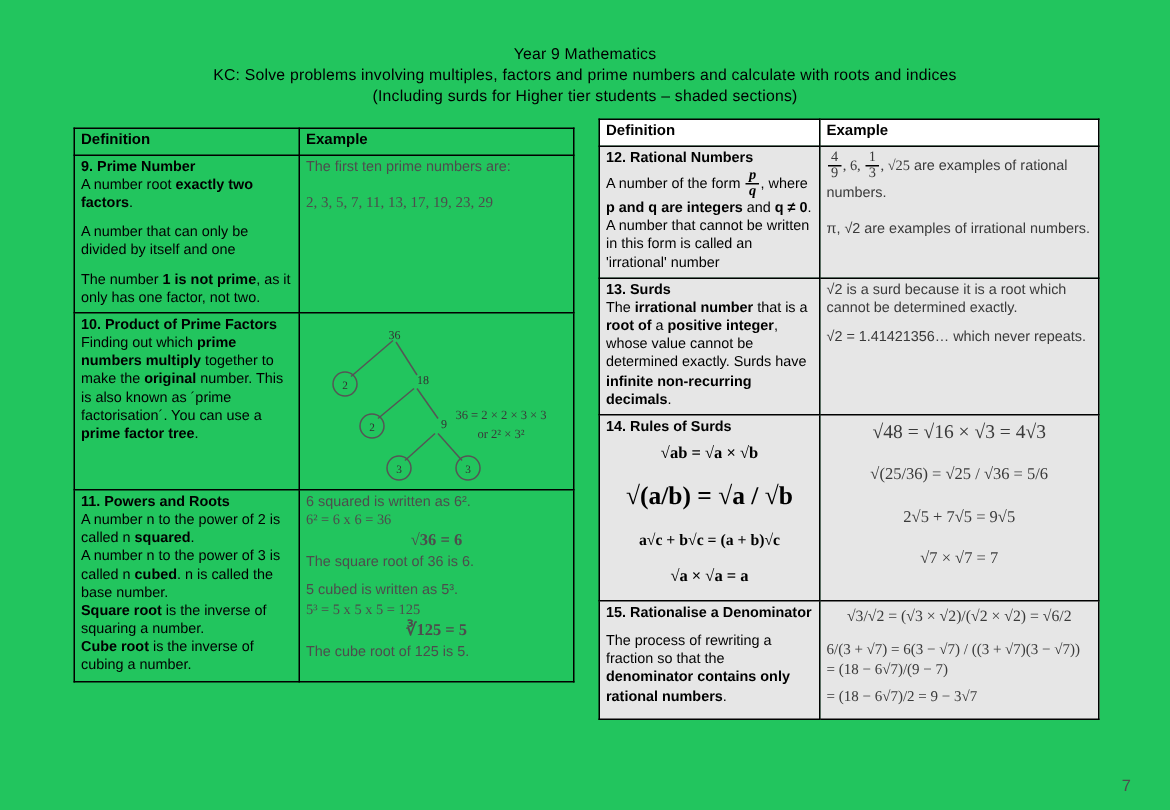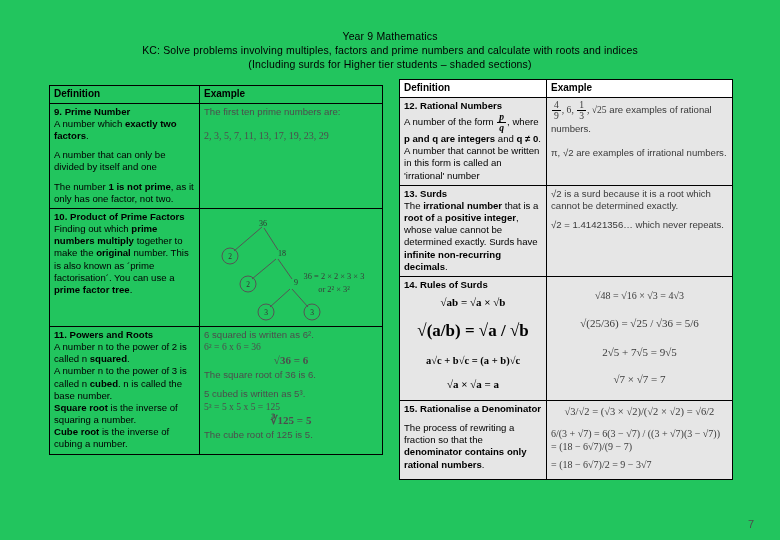--- a/index.html
+++ b/index.html
@@ -131,21 +131,21 @@
     <tbody>
         <tr>
       <th>Definition</th>
       <th>Example</th>
     </tr>
 
     <tr>
       <td>
         <span class="b blk"><span>9.</span>
           <span>Prime Number</span></span>
-        <span class="blk"><span>A number which </span><b>exactly two factors</b><span>.</span></span>
+        <span class="blk"><span>A number root </span><b>exactly two factors</b><span>.</span></span>
         <span class="sp"></span>
         <span class="blk">A number that can only be divided by itself and one</span>
         <span class="sp"></span>
         <span class="blk"><span>The number </span><b>1 is not prime</b><span>, as it only has one factor, not two.</span></span>
       </td>
       <td class="ex">
         <span class="blk">The first ten prime numbers are:</span>
         <span class="prime-list math">2, 3, 5, 7, 11, 13, 17, 19, 23, 29</span>
       </td>
     </tr>
@@ -254,21 +254,21 @@
     <tr>
       <td>
         <span class="b blk"><span>14.</span>
           <span>Rules of Surds</span></span>
         <span class="eq-row math b" style="font-size:11px;">√ab = √a × √b</span>
         <span class="eq-row math b" style="font-size:17px;margin-top:10px;">√(a/b) = √a / √b</span>
         <span class="eq-row math b" style="font-size:10.5px;margin-top:12px;">a√c + b√c = (a + b)√c</span>
         <span class="eq-row math b" style="font-size:11px;margin-top:11px;">√a × √a = a</span>
       </td>
       <td class="ex">
-        <span class="eq-row math" style="font-size:10px;margin-top:11px;">√48 = √16 × √3 = 4√3</span>
+        <span class="eq-row math" style="font-size:13px;margin-top:1px;">√48 = √16 × √3 = 4√3</span>
         <span class="eq-row math" style="font-size:11px;margin-top:14px;">√(25/36) = √25 / √36 = 5/6</span>
         <span class="eq-row math" style="font-size:11px;margin-top:15px;">2√5 + 7√5 = 9√5</span>
         <span class="eq-row math" style="font-size:11px;margin-top:13px;font-family:Liberation Serif, serif;">√7 × √7 = 7</span>
       </td>
     </tr>
 
     <tr>
       <td>
         <span class="b blk"><span>15.</span>
           <span>Rationalise a Denominator</span></span>

